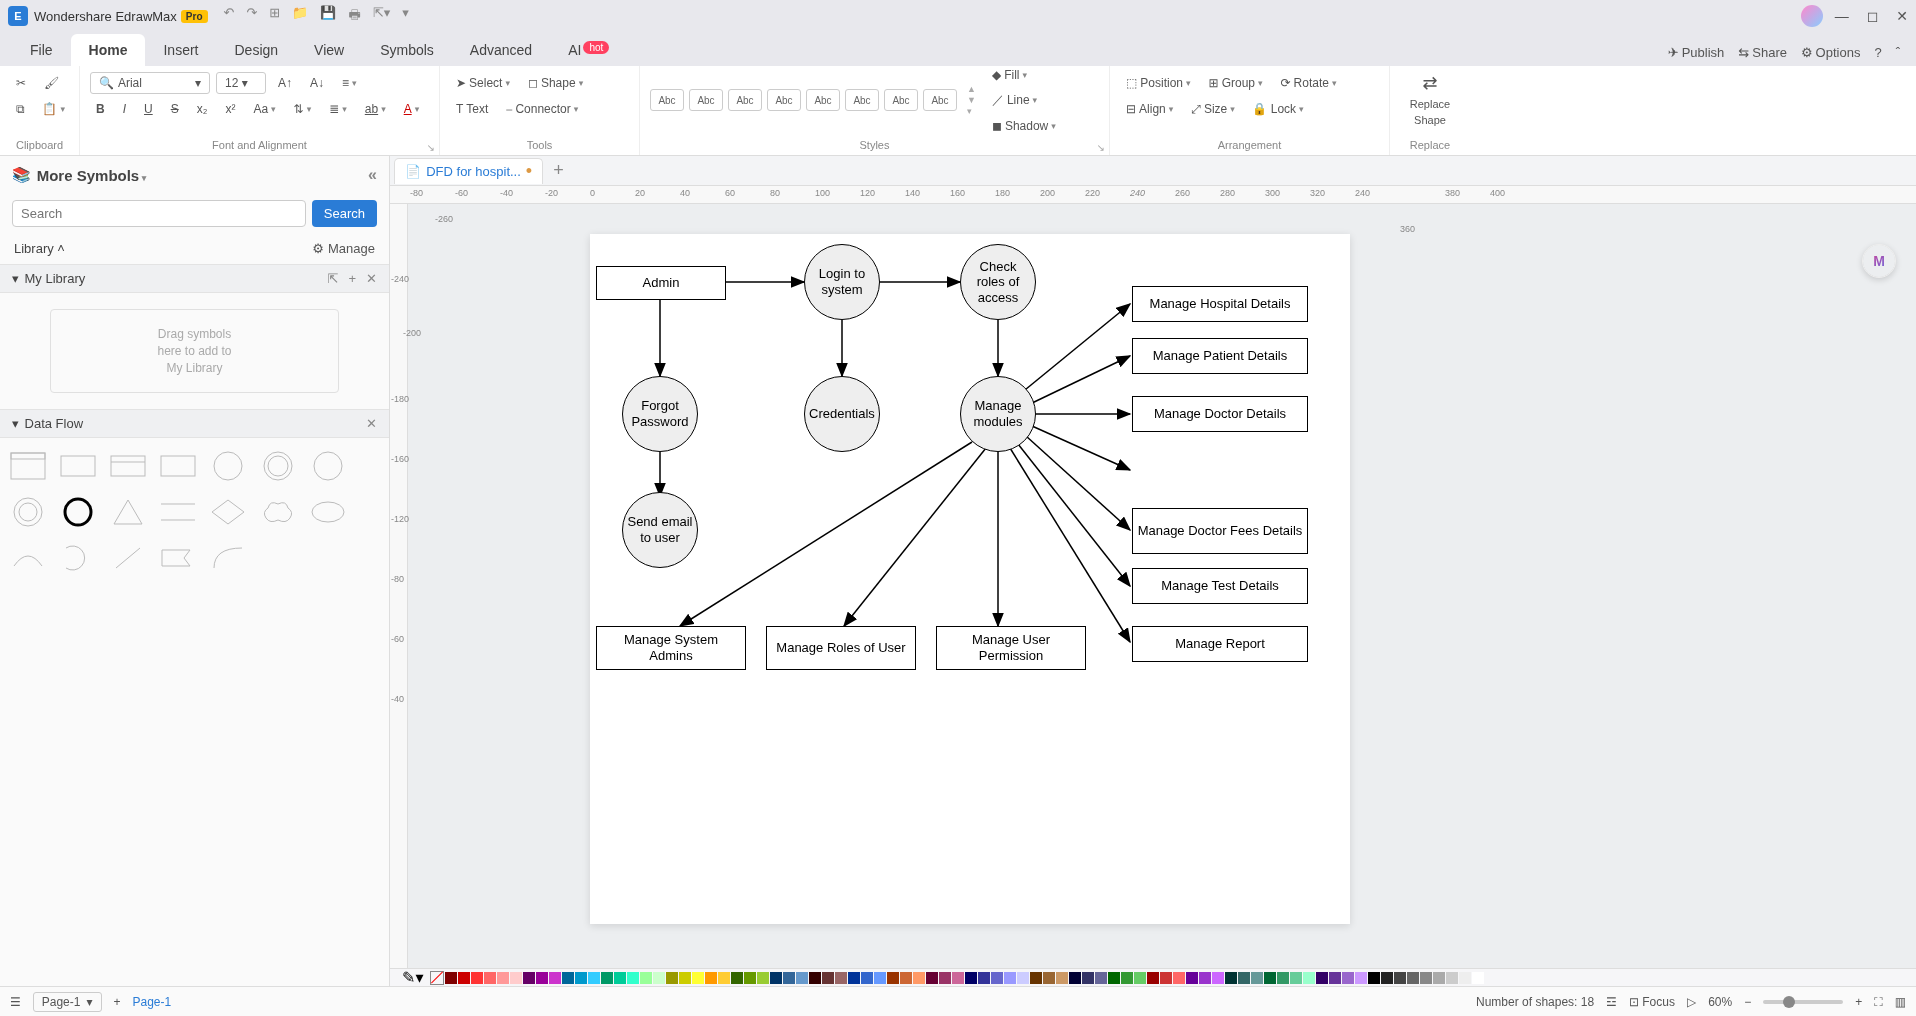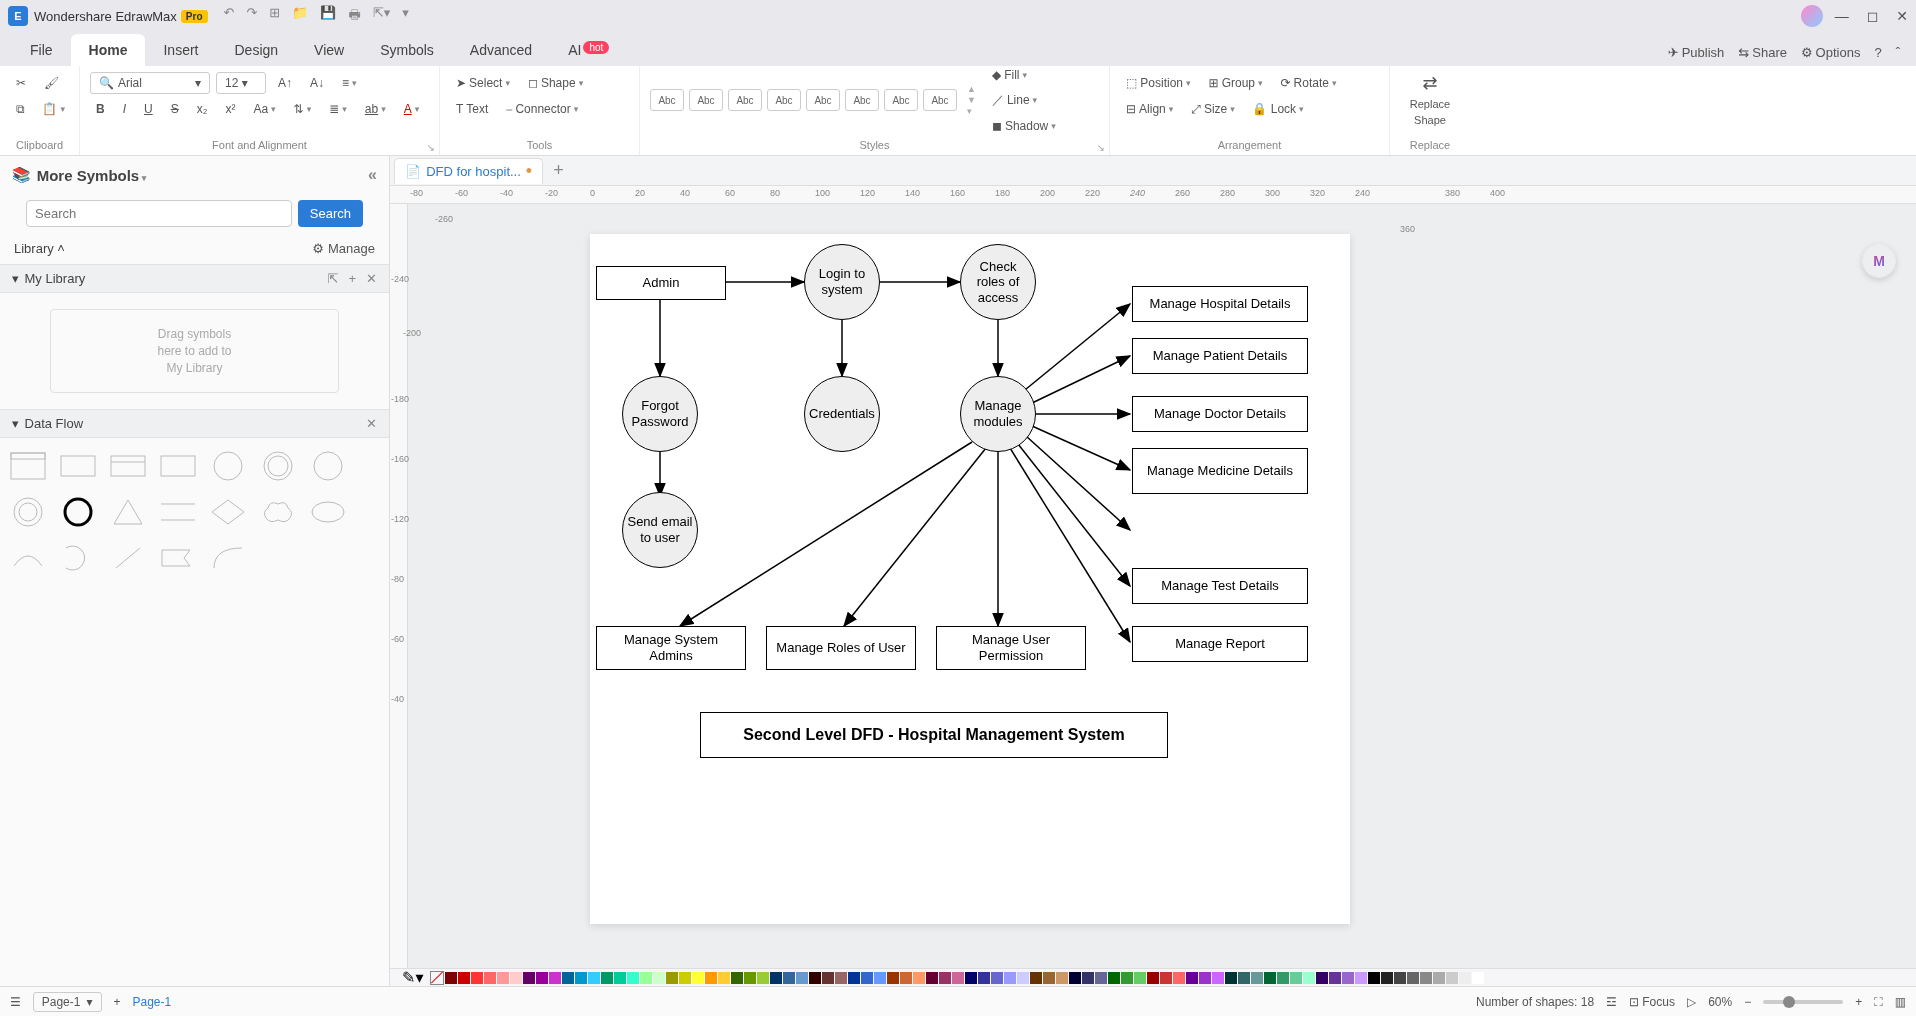--- a/index.html
+++ b/index.html
@@ -37,21 +37,21 @@
 .style-swatches { display:flex; gap:5px; flex-wrap:wrap; align-content:center; }
 .launcher { position:absolute; bottom:2px; right:4px; font-size:10px; color:#aaa; cursor:pointer; }
 
 
 .body { flex:1; display:flex; overflow:hidden; }
 
 
 .leftpanel { width: 390px; background:#fafafa; border-right:1px solid #ddd; display:flex; flex-direction:column; font-size:13px; color:#444; }
 .lp-header { padding:10px 12px; font-weight:600; font-size:15px; display:flex; align-items:center; gap:6px; }
 .lp-header .collapse { margin-left:auto; color:#888; cursor:pointer; font-size:16px; }
-.lp-search { display:flex; padding:6px 26px; gap:6px; }
+.lp-search { display:flex; padding:6px 12px; gap:6px; }
 .lp-search input { flex:1; border:1px solid #ccc; border-radius:4px; padding:5px 8px; font-size:13px; }
 .lp-search button { background:#2a7cd6; color:#fff; border:none; border-radius:4px; padding:5px 12px; font-size:13px; cursor:pointer; }
 .lp-lib-row { display:flex; padding:8px 14px; font-size:13px; align-items:center; }
 .lp-lib-row .mg { margin-left:auto; display:flex; gap:4px; align-items:center; cursor:pointer; color:#555; }
 .lp-section-h { background:#eff0f2; padding:6px 12px; font-size:13px; display:flex; align-items:center; gap:6px; border-top:1px solid #e3e3e3; border-bottom:1px solid #e3e3e3; }
 .lp-section-h .acts { margin-left:auto; display:flex; gap:10px; color:#888; cursor:pointer; }
 .lp-dropzone { margin:16px 50px; border:1px solid #e0e0e0; border-radius:4px; padding:16px; text-align:center; color:#aaa; font-size:12px; line-height:1.4; }
 .lp-shapes { padding:10px 8px; display:flex; flex-wrap:wrap; gap:10px; }
 .lp-shape { width:40px; height:36px; display:flex; align-items:center; justify-content:center; cursor:pointer; }
 
@@ -488,29 +488,28 @@
         <div class="dfd-circle" style="left:214px; top:10px; width:76px; height:76px">Login to system</div>
         <div class="dfd-circle" style="left:370px; top:10px; width:76px; height:76px">Check roles of access</div>
         <div class="dfd-circle" style="left:32px; top:142px; width:76px; height:76px">Forgot Password</div>
         <div class="dfd-circle" style="left:214px; top:142px; width:76px; height:76px">Credentials</div>
         <div class="dfd-circle" style="left:370px; top:142px; width:76px; height:76px">Manage modules</div>
         <div class="dfd-circle" style="left:32px; top:258px; width:76px; height:76px">Send email to user</div>
 
         <div class="dfd-rect" style="left:542px; top:52px;  width:176px; height:36px">Manage Hospital Details</div>
         <div class="dfd-rect" style="left:542px; top:104px; width:176px; height:36px">Manage Patient Details</div>
         <div class="dfd-rect" style="left:542px; top:162px; width:176px; height:36px">Manage Doctor Details</div>
-        <div class="dfd-rect" style="left:542px; top:214px; width:176px; height:46px">Manage Medicine Details</div>
+        <div class="dfd-rect" style="left:542px; top:274px; width:176px; height:46px">Manage Doctor Fees Details</div>
         <div class="dfd-rect" style="left:542px; top:334px; width:176px; height:36px">Manage Test Details</div>
         <div class="dfd-rect" style="left:542px; top:392px; width:176px; height:36px">Manage Report</div>
 
         <div class="dfd-rect" style="left:6px;   top:392px; width:150px; height:44px">Manage System Admins</div>
         <div class="dfd-rect" style="left:176px; top:392px; width:150px; height:44px">Manage Roles of User</div>
         <div class="dfd-rect" style="left:346px; top:392px; width:150px; height:44px">Manage User Permission</div>
 
-        <div class="dfd-title" style="left:110px; top:478px; width:468px; height:46px">Second Level DFD - Hospital Management System</div>
       </div>
 
       <div class="ai-bubble">M</div>
     </div>
 
     <div class="colorbar">
       <span class="rbtn">✎▾</span>
       <div class="no-fill"></div>
       <div id="colorswatches" style="display:flex;gap:1px">
           <div class="sw" style="background: rgb(127, 0, 0);"></div>

